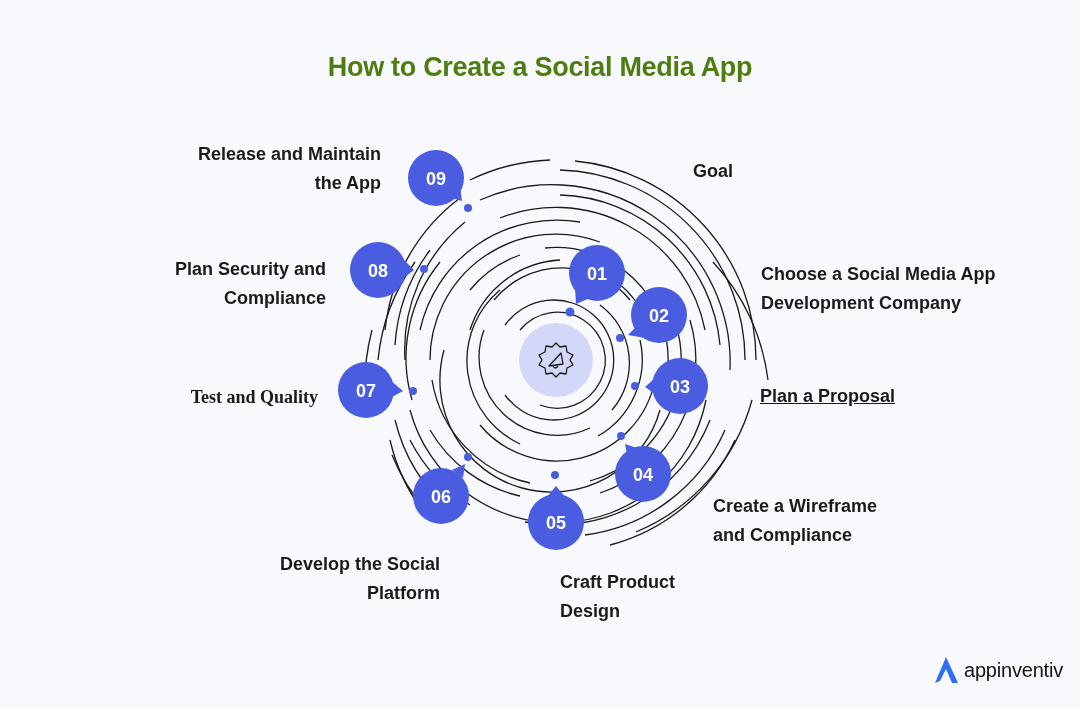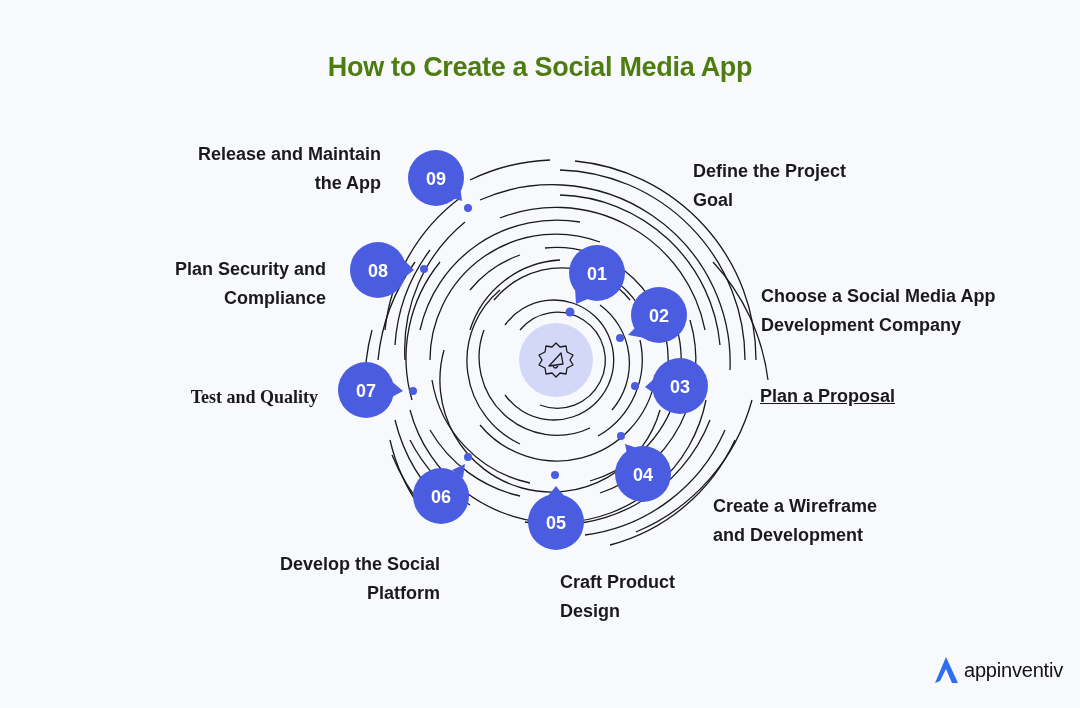--- a/index.html
+++ b/index.html
@@ -143,33 +143,32 @@
     </g>
     <g>
       <circle cx="436" cy="178" r="28"></circle>
         <path d="M 452 198 L 462 201 L 460 186 Z"></path>
       <text class="badge-text" x="436" y="185" text-anchor="middle">09</text>
     </g>
   </g>
 </svg>
 
 <div class="label" style="left:693px; top:157px;">
-  <div>Define the Project</div>
   <div>Goal</div>
 </div>
-<div class="label" style="left:761px; top:282px;">
+<div class="label" style="left:761px; top:260px;">
   <div>Choose a Social Media App</div>
   <div>Development Company</div>
 </div>
 <div class="label" style="left:760px; top:382px;text-decoration:underline;">
   <div>Plan a Proposal</div>
 </div>
 <div class="label" style="left:713px; top:492px;">
   <div>Create a Wireframe</div>
-  <div>and Development</div>
+  <div>and Compliance</div>
 </div>
 <div class="label" style="left:560px; top:568px;">
   <div>Craft Product</div>
   <div>Design</div>
 </div>
 <div class="label right" style="right:640px; top:550px;">
   <div>Develop the Social</div>
   <div>Platform</div>
 </div>
 <div class="label right" style="right:762px; top:383px;font-family:Liberation Serif, serif;">

